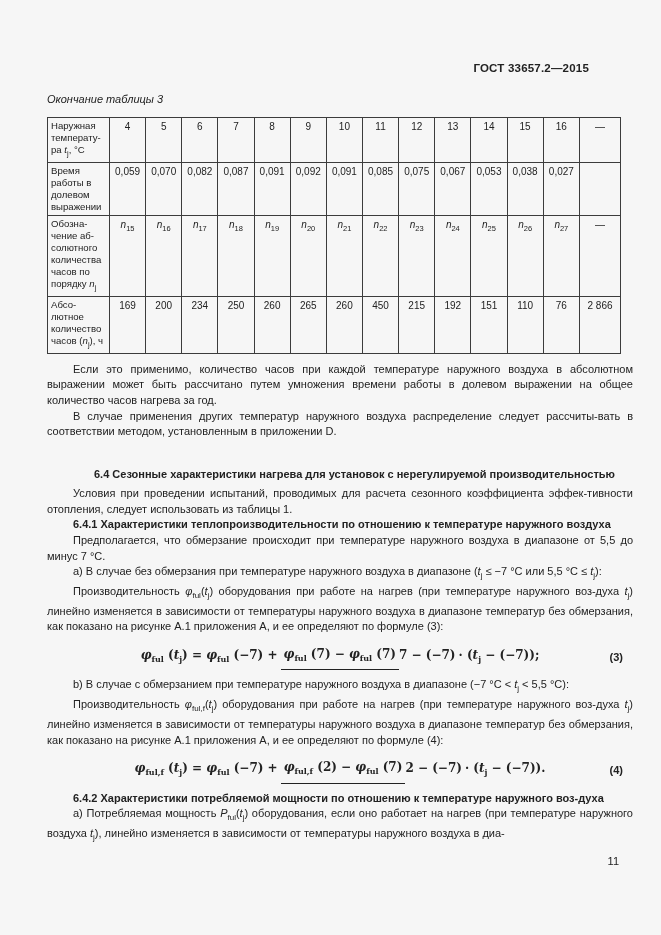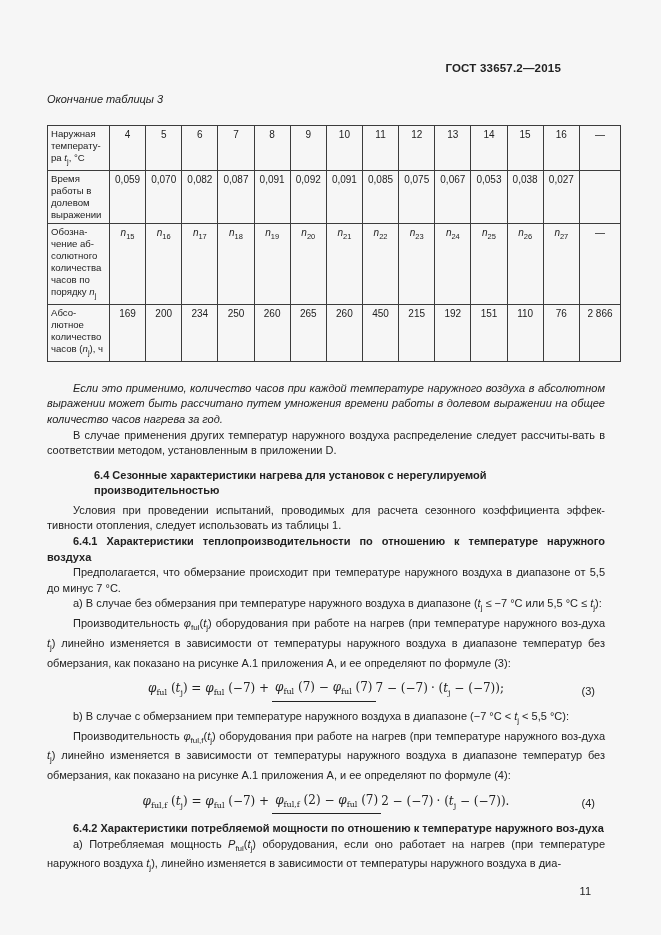--- a/index.html
+++ b/index.html
@@ -10,35 +10,35 @@
   html,body{margin:0;padding:0;}
   body{
     width:661px;height:935px;overflow:hidden;
     background:var(--page_bg);
     color:var(--text);
     font-family:"Liberation Sans", sans-serif;
   }
   .page{
     box-sizing:border-box;
     width:661px;height:696px;
-    padding:62px 56px 0 47px;
+    padding:62px 28px 0 47px;
     position:relative;
   }
   .doc-header{
     text-align:right;
     padding-right:44px;
     font-weight:bold;
     font-size:11.5px;
     letter-spacing:0.2px;
   }
   .table-caption{
     font-style:italic;
     font-size:11px;
     margin-top:19px;
-    margin-bottom:20px;
+    margin-bottom:12px;
   }
   table.t3{
     border-collapse:collapse;
     table-layout:fixed;
     width:574px;
   }
   table.t3 td{
     border:1px solid var(--border);
     vertical-align:top;
     font-size:9.6px;
@@ -50,39 +50,40 @@
   col.c-label{width:62px;}
   col.c-total{width:41px;}
   table.t3 sub{font-size:7.5px;}
   .body-p, .heading{
     margin:0;
     font-size:11px;
     line-height:15.6px;
     text-align:justify;
     text-indent:26px;
   }
-  .first-after-table{margin-top:19px;font-style:italic;}
+  .first-after-table{margin-top:8px;}
   .heading{font-weight:bold;}
   .heading.block-indent{
     text-indent:0;
     margin-left:47px;
     text-align:left;
   }
-  .h-space-above{margin-top:9px;}
+  .h-space-above{margin-top:27px;}
   .h-space-below{margin-bottom:4px;}
   sub{font-size:8px;}
   .formula{
     position:relative;
     display:flex;
     justify-content:center;
     align-items:center;
     margin:9px 0 7px 0;
     font-family:"DejaVu Serif", serif;
     font-size:12px;
-    line-height:14px;
+    line-height:20px;
+    font-weight:bold;
   }
   .formula sub{font-size:8px;}
   .frac{
     display:inline-flex;
     text-align:center;
     margin:0 3px;
   }
   .frac .num{
     border-bottom:1px solid var(--text);
     padding:0 3px 1px 3px;

